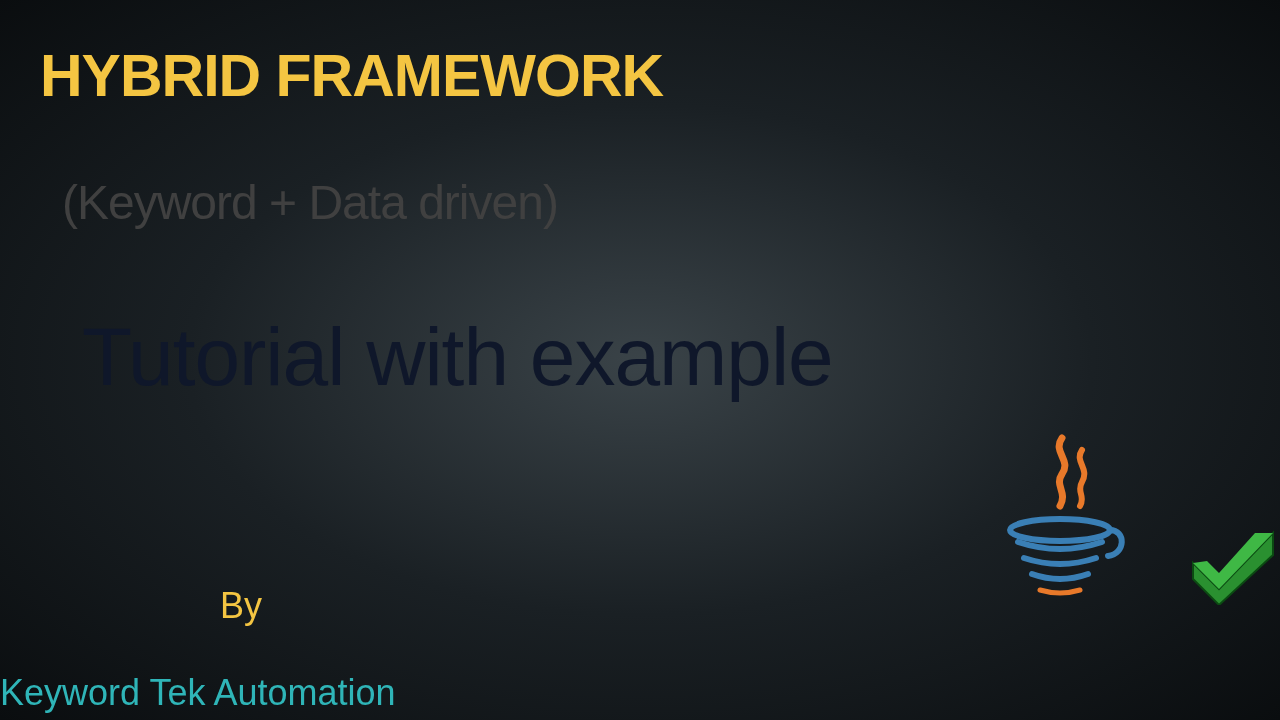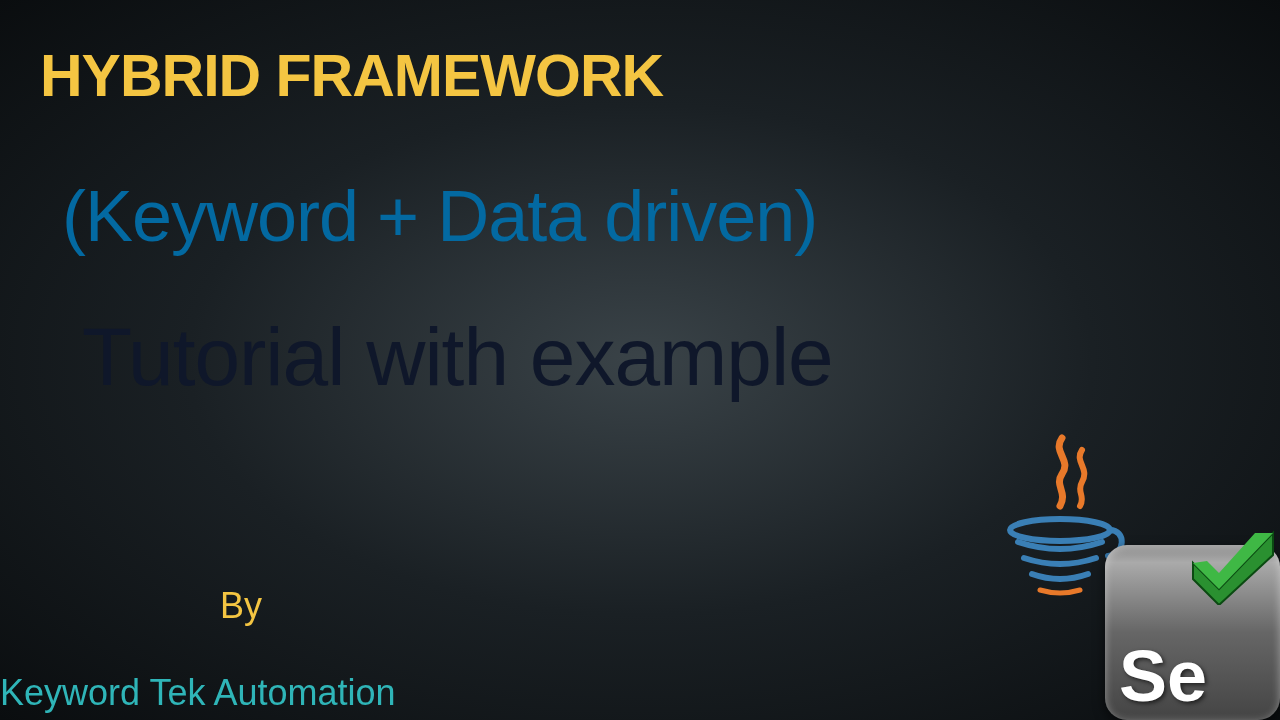--- a/index.html
+++ b/index.html
@@ -17,23 +17,23 @@
     left: 40px;
     font-size: 59px;
     font-weight: 800;
     color: #f4c542;
     letter-spacing: -1px;
   }
   .subtitle-1 {
     position: absolute;
     top: 175px;
     left: 62px;
-    font-size: 72px;
+    font-size: 48px;
     font-weight: 500;
-    color: #0369a1;
+    color: #404040;
     letter-spacing: -1px;
   }
   .subtitle-2 {
     position: absolute;
     top: 310px;
     left: 82px;
     font-size: 82px;
     font-weight: 400;
     color: #0f172a;
     letter-spacing: -1px;
@@ -121,23 +121,20 @@
       <path d="M 28 112 Q 70 126, 112 112" fill="none" stroke="#3a7fb5" stroke-width="6" stroke-linecap="round"></path>
       <path d="M 34 128 Q 70 140, 106 128" fill="none" stroke="#3a7fb5" stroke-width="6" stroke-linecap="round"></path>
       <path d="M 42 144 Q 70 154, 98 144" fill="none" stroke="#3a7fb5" stroke-width="6" stroke-linecap="round"></path>
 
       <path d="M 120 100 C 136 100, 136 124, 118 126" fill="none" stroke="#3a7fb5" stroke-width="6" stroke-linecap="round"></path>
 
       <path d="M 50 160 Q 70 166, 90 160" fill="none" stroke="#e8792a" stroke-width="5" stroke-linecap="round"></path>
     </svg>
   </div>
 
-  <div class="selenium-box">
-    <span class="selenium-text">Se</span>
-  </div>
 
   <div class="checkmark">
     <svg viewBox="0 0 95 80" width="95" height="80">
       <path d="M 8 38 L 34 64 L 88 8 L 88 30 L 34 80 L 8 54 Z" fill="#2a9030" stroke="#0b4a12" stroke-width="2"></path>
       <path d="M 8 38 L 34 64 L 88 8 L 70 8 L 34 48 L 22 36 Z" fill="#3fb845"></path>
     </svg>
   </div>
 </div>
 
 </body></html>

